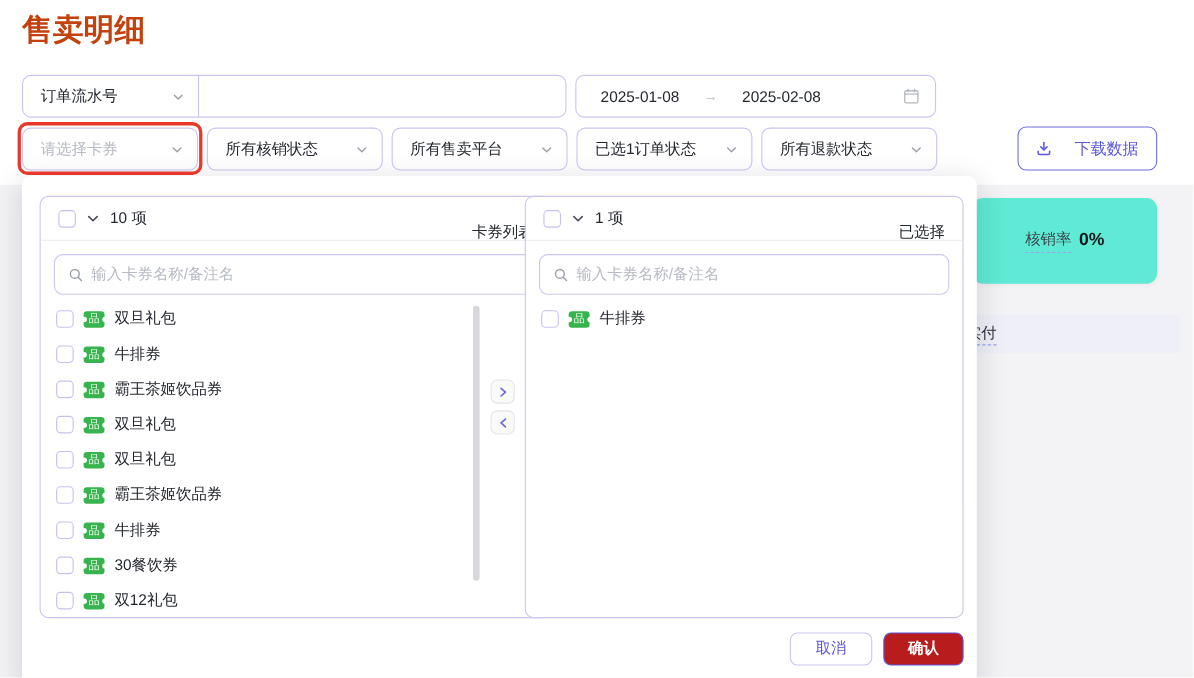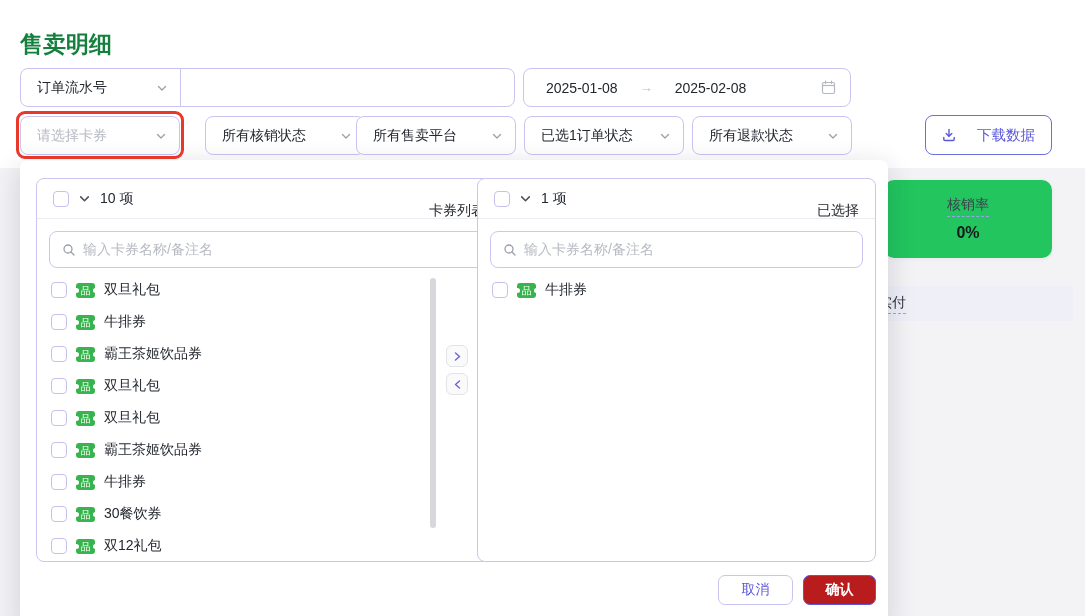--- a/index.html
+++ b/index.html
@@ -4,21 +4,21 @@
 <style>
   * { margin:0; padding:0; box-sizing:border-box; }
   html,body { width:1085px; height:616px; overflow:hidden; }
   body {
     font-family:"Liberation Sans","DejaVu Sans",sans-serif;
     background:#ffffff; color:#23272e; position:relative; font-size:14px;
   }
   .abs { position:absolute; }
 
   
-  .page-title { left:20px; top:8px; font-size:23px; font-weight:bold; color:#15803d;margin-top:21px; }
+  .page-title { left:20px; top:8px; font-size:28px; font-weight:bold; color:#c2410c; }
 
   
   .ctl { border:1px solid #c9c5f1; border-radius:8px; background:#fff;
          display:flex; align-items:center; height:39px; }
   .compound { left:20px; top:68px; width:495px; }
   .compound .sel-part { width:160px; height:100%; display:flex; align-items:center;
          padding:0 12px 0 16px; border-right:1px solid #c9c5f1; cursor:pointer; }
   .compound .inp-part { flex:1; display:flex; align-items:center; padding:0 12px 0 16px; gap:7px; }
   .sel-label { flex:1; color:#23272e; }
   .placeholder { color:#b6bac2; }
@@ -31,23 +31,23 @@
   .row2-sel { top:116px; width:160px; padding:0 12px 0 16px; cursor:pointer; }
   .red-box { left:16px; top:111px; width:168px; height:48px; border:3px solid #e8382b;
              border-radius:9px; z-index:9; pointer-events:none; }
 
   .download-btn { left:925px; top:115px; width:127px; height:40px; border:1px solid #6f6ede;
      border-radius:8px; background:#fff; display:flex; align-items:center; justify-content:center;
      gap:21px; color:#5a57d9; cursor:pointer; font-size:14.5px; }
 
   
   .content-bg { left:0; top:168px; width:1085px; height:448px; background:#f3f3f5; }
-  .stat-card { left:884px; top:180px; width:168px; height:78px; background:#22c55e;
+  .stat-card { left:884px; top:180px; width:168px; height:78px; background:#5eead4;
      border-radius:10px; box-shadow:0 1px 4px rgba(30,30,60,.06);
-     display:flex; flex-direction:column; align-items:center; justify-content:center; gap:7px; }
+     display:flex; flex-direction:row; align-items:center; justify-content:center; gap:7px; }
   .stat-label { color:#3c424d; font-size:14px; border-bottom:1px dashed #9aa2ee; padding-bottom:2px; }
   .stat-value { color:#15181d; font-size:16px; font-weight:bold; }
   .paid-row { left:400px; top:286px; width:673px; height:35px; background:#efeff8; }
   .paid-row span { position:absolute; left:478px; top:8px; color:#2c313a;
      border-bottom:1px dashed #9aa2ee; padding-bottom:1px; }
 
   
   .panel { left:20px; top:160px; width:868px; height:470px; background:#fff;
      border-radius:8px; box-shadow:0 6px 28px rgba(25,25,60,.16); z-index:5; }
   .list-box { position:absolute; top:18px; height:384px; border:1px solid #cac6f1;
@@ -118,21 +118,21 @@
 </div>
 
 <div class="abs ctl row2-sel" style="left:20px;">
   <span class="sel-label placeholder">请选择卡券</span>
   <span class="chev">
     <svg width="12" height="12" viewBox="0 0 12 12">
         <path d="M2.5 4.5 L6 8 L9.5 4.5" stroke="#9aa0a8" stroke-width="1.3" fill="none" stroke-linecap="round" stroke-linejoin="round"></path>
       </svg>
   </span>
 </div>
-<div class="abs ctl row2-sel" style="left:188px;margin-left:17px;">
+<div class="abs ctl row2-sel" style="left:188px;">
   <span class="sel-label">所有核销状态</span>
   <span class="chev">
     <svg width="12" height="12" viewBox="0 0 12 12">
         <path d="M2.5 4.5 L6 8 L9.5 4.5" stroke="#9aa0a8" stroke-width="1.3" fill="none" stroke-linecap="round" stroke-linejoin="round"></path>
       </svg>
   </span>
 </div>
 <div class="abs ctl row2-sel" style="left:356px;">
   <span class="sel-label">所有售卖平台</span>
   <span class="chev">

